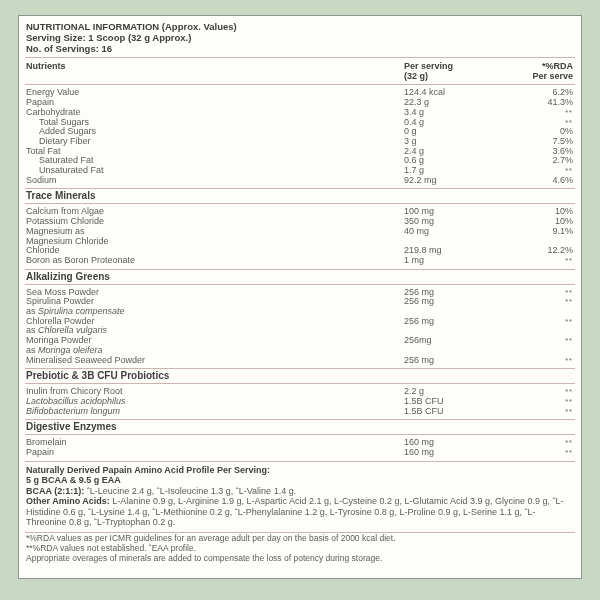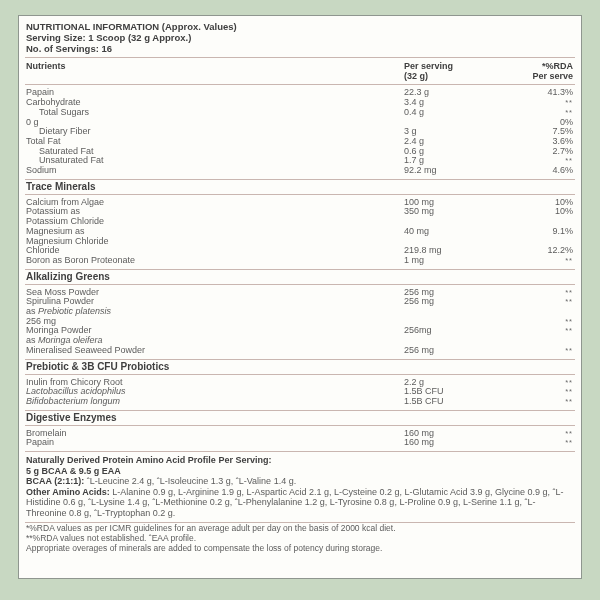--- a/index.html
+++ b/index.html
@@ -77,40 +77,50 @@
       <div class="c-rda b">
         <div>*%RDA</div>
         <div>Per serve</div>
       </div>
     </div>
 
     <div id="sections">
         <div class="sec-body">
           <div class="row">
             <div class="c-name">
+              <div>Energy Value</div>
+            </div>
+            <div class="c-val">124.4 kcal</div>
+            <div class="c-rda">6.2%</div>
+          </div>
+          <div class="row">
+            <div class="c-name">
               <div>Papain</div>
             </div>
             <div class="c-val">22.3 g</div>
             <div class="c-rda">41.3%</div>
           </div>
           <div class="row">
             <div class="c-name">
               <div>Carbohydrate</div>
             </div>
             <div class="c-val">3.4 g</div>
             <div class="c-rda ast">**</div>
           </div>
           <div class="row">
             <div class="c-name">
               <div class="indent">Total Sugars</div>
             </div>
             <div class="c-val">0.4 g</div>
             <div class="c-rda ast">**</div>
           </div>
           <div class="row">
+            <div class="c-name">
+              <div class="indent">Added Sugars</div>
+            </div>
             <div class="c-val">0 g</div>
             <div class="c-rda">0%</div>
           </div>
           <div class="row">
             <div class="c-name">
               <div class="indent">Dietary Fiber</div>
             </div>
             <div class="c-val">3 g</div>
             <div class="c-rda">7.5%</div>
           </div>
@@ -147,21 +157,20 @@
         <div class="sec-body">
           <div class="row">
             <div class="c-name">
               <div>Calcium from Algae</div>
             </div>
             <div class="c-val">100 mg</div>
             <div class="c-rda">10%</div>
           </div>
           <div class="row">
             <div class="c-name">
-              <div>Potassium as</div>
               <div>Potassium Chloride</div>
             </div>
             <div class="c-val">350 mg</div>
             <div class="c-rda">10%</div>
           </div>
           <div class="row">
             <div class="c-name">
               <div>Magnesium as</div>
               <div>Magnesium Chloride</div>
             </div>
@@ -188,26 +197,30 @@
           <div class="row">
             <div class="c-name">
               <div>Sea Moss Powder</div>
             </div>
             <div class="c-val">256 mg</div>
             <div class="c-rda ast">**</div>
           </div>
           <div class="row">
             <div class="c-name">
               <div>Spirulina Powder</div>
-              <div>as <em>Prebiotic platensis</em></div>
+              <div>as <em>Spirulina compensate</em></div>
             </div>
             <div class="c-val">256 mg</div>
             <div class="c-rda ast">**</div>
           </div>
           <div class="row">
+            <div class="c-name">
+              <div>Chlorella Powder</div>
+              <div>as <em>Chlorella vulgaris</em></div>
+            </div>
             <div class="c-val">256 mg</div>
             <div class="c-rda ast">**</div>
           </div>
           <div class="row">
             <div class="c-name">
               <div>Moringa Powder</div>
               <div>as <em>Moringa oleifera</em></div>
             </div>
             <div class="c-val">256mg</div>
             <div class="c-rda ast">**</div>
@@ -257,21 +270,21 @@
             <div class="c-name">
               <div>Papain</div>
             </div>
             <div class="c-val">160 mg</div>
             <div class="c-rda ast">**</div>
           </div>
         </div>
       </div>
 
     <div class="amino">
-      <div class="b">Naturally Derived Protein Amino Acid Profile Per Serving:</div>
+      <div class="b">Naturally Derived Papain Amino Acid Profile Per Serving:</div>
       <div class="b">5 g BCAA &amp; 9.5 g EAA</div>
       <div>
         <span class="b">BCAA (2:1:1):</span>
         <span>ˆL-Leucine 2.4 g, ˆL-Isoleucine 1.3 g, ˆL-Valine 1.4 g.</span>
       </div>
       <div>
         <span class="b">Other Amino Acids:</span>
         <span>L-Alanine 0.9 g, L-Arginine 1.9 g, L-Aspartic Acid 2.1 g, L-Cysteine 0.2 g, L-Glutamic Acid 3.9 g, Glycine 0.9 g, ˆL-Histidine 0.6 g, ˆL-Lysine 1.4 g, ˆL-Methionine 0.2 g, ˆL-Phenylalanine 1.2 g, L-Tyrosine 0.8 g, L-Proline 0.9 g, L-Serine 1.1 g, ˆL-Threonine 0.8 g, ˆL-Tryptophan 0.2 g.</span>
       </div>
     </div>

